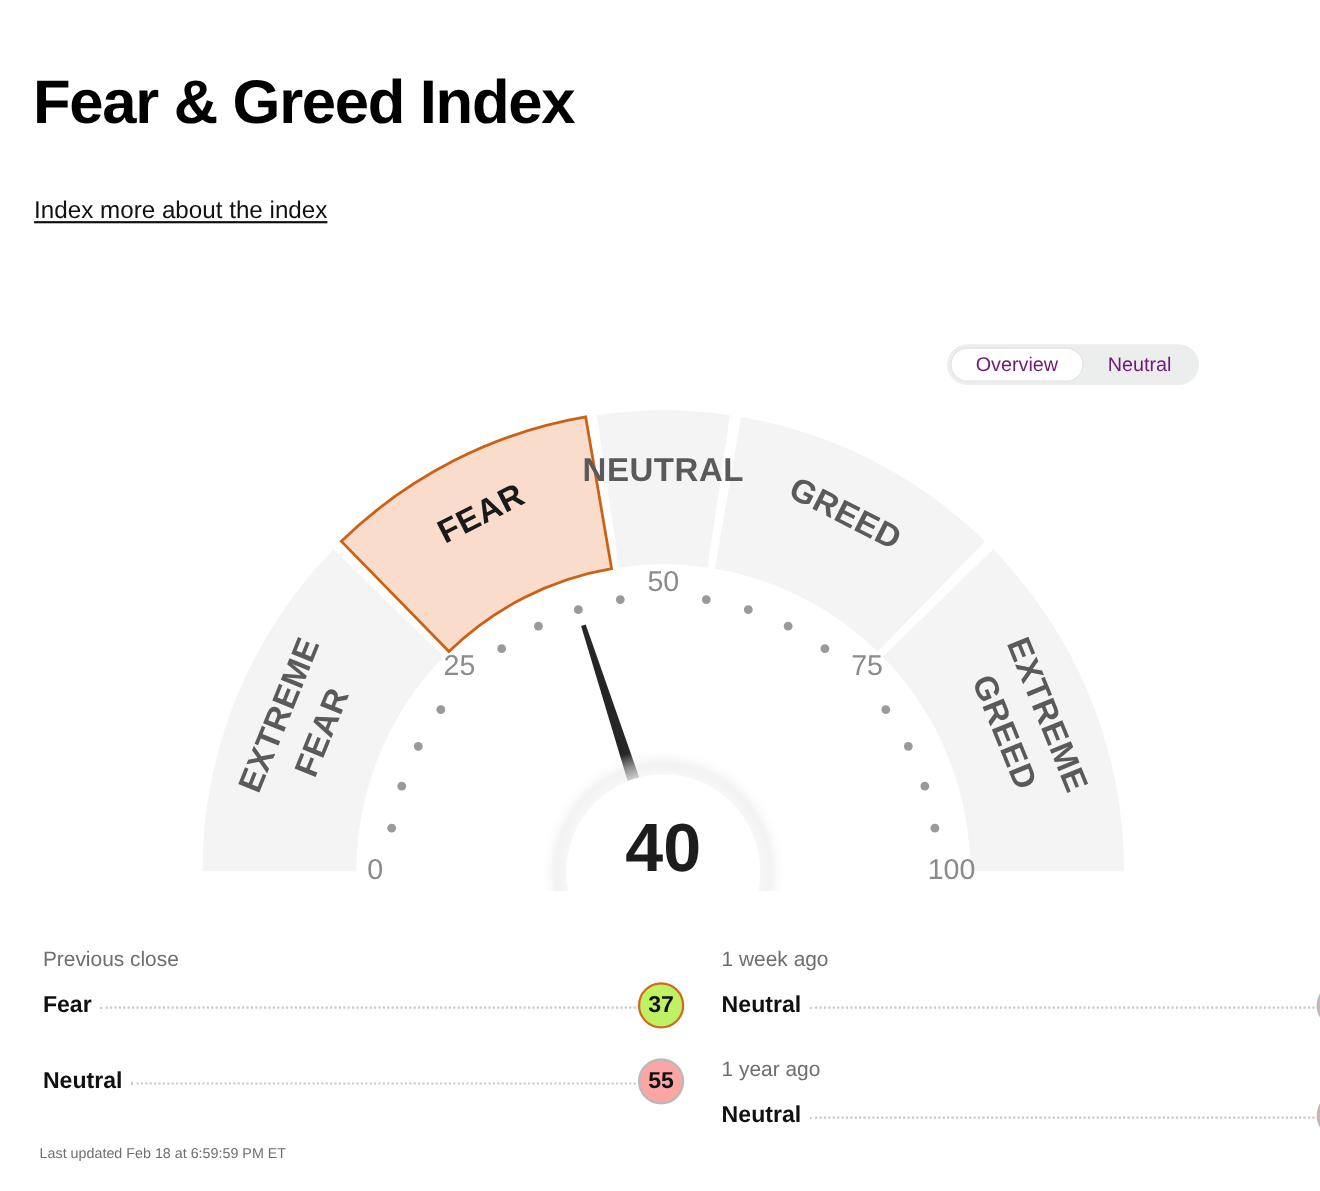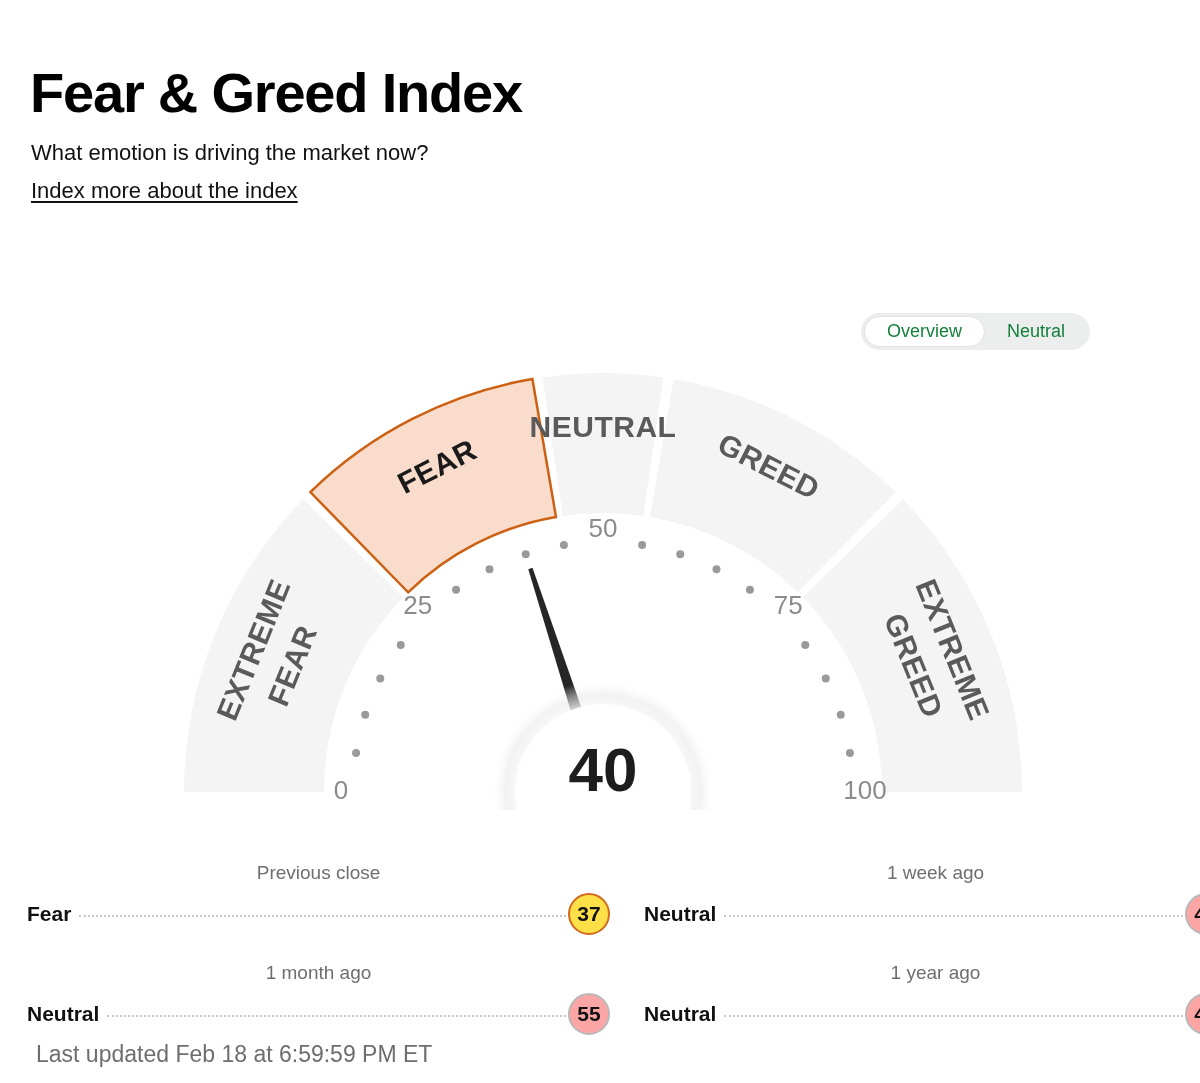--- a/index.html
+++ b/index.html
@@ -57,21 +57,21 @@
     padding: 3px;
   }
   .toggle-opt {
     height: 31px;
     padding: 0 22px;
     border-radius: 16px;
     display: flex;
     align-items: center;
     justify-content: center;
     font-size: 18px;
-    color: #15803d;
+    color: #701a75;
     cursor: pointer;
     white-space: nowrap;
   }
   .toggle-opt.active {
     background: #ffffff;
     border: 1px solid #e2e2e2;
   }
 
   
   .gauge-wrap {
@@ -103,22 +103,21 @@
 
   
   .stats {
     position: absolute;
     left: 0; top: 852px;
     width: 1200px;
     display: grid;
     grid-template-columns: 583px 583px;
     column-gap: 34px;
     row-gap: 0px;
-    padding: 0 27px;
-    text-align: center;
+    padding: 0 39px;
   }
   .stat {
     height: 100px;
     position: relative;
     padding-top: 10px;
   }
   .stat-period {
     font-size: 19px;
     color: #6e6e6e;
     line-height: 1.2;
@@ -152,39 +151,38 @@
     align-items: center;
     justify-content: center;
     font-size: 21px;
     font-weight: 700;
     color: #111111;
     background: #fca5a5;
     border: 2px solid #b9b9b9;
     margin-left: -2px;
   }
   .badge.fear {
-    background: #fde047;
+    background: #bef264;
     border-color: #d2691e;
   }
 
   .last-updated {
     position: absolute;
     left: 36px; top: 1041px;
-    font-size: 23px;
+    font-size: 13px;
     color: #6e6e6e;
     white-space: nowrap;
   }
 </style>
 </head>
 <body>
 
 <div class="page">
 
   <h1 class="page-title">Fear &amp; Greed Index</h1>
-  <div class="subtitle">What emotion is driving the market now?</div>
   <a class="learn-link">Index more about the index</a>
 
   <div class="toggle">
     <div class="toggle-opt active">Overview</div>
     <div class="toggle-opt">Neutral</div>
   </div>
 
   <div class="gauge-wrap">
     <svg class="gauge-svg" width="1200" height="450" viewBox="0 0 1200 450">
       <defs>
@@ -261,21 +259,20 @@
     </div>
     <div class="stat">
       <div class="stat-period">1 week ago</div>
       <div class="stat-row">
         <span class="stat-label">Neutral</span>
         <span class="leader"></span>
         <span class="badge">48</span>
       </div>
     </div>
     <div class="stat">
-      <div class="stat-period">1 month ago</div>
       <div class="stat-row">
         <span class="stat-label">Neutral</span>
         <span class="leader"></span>
         <span class="badge">55</span>
       </div>
     </div>
     <div class="stat">
       <div class="stat-period">1 year ago</div>
       <div class="stat-row">
         <span class="stat-label">Neutral</span>

